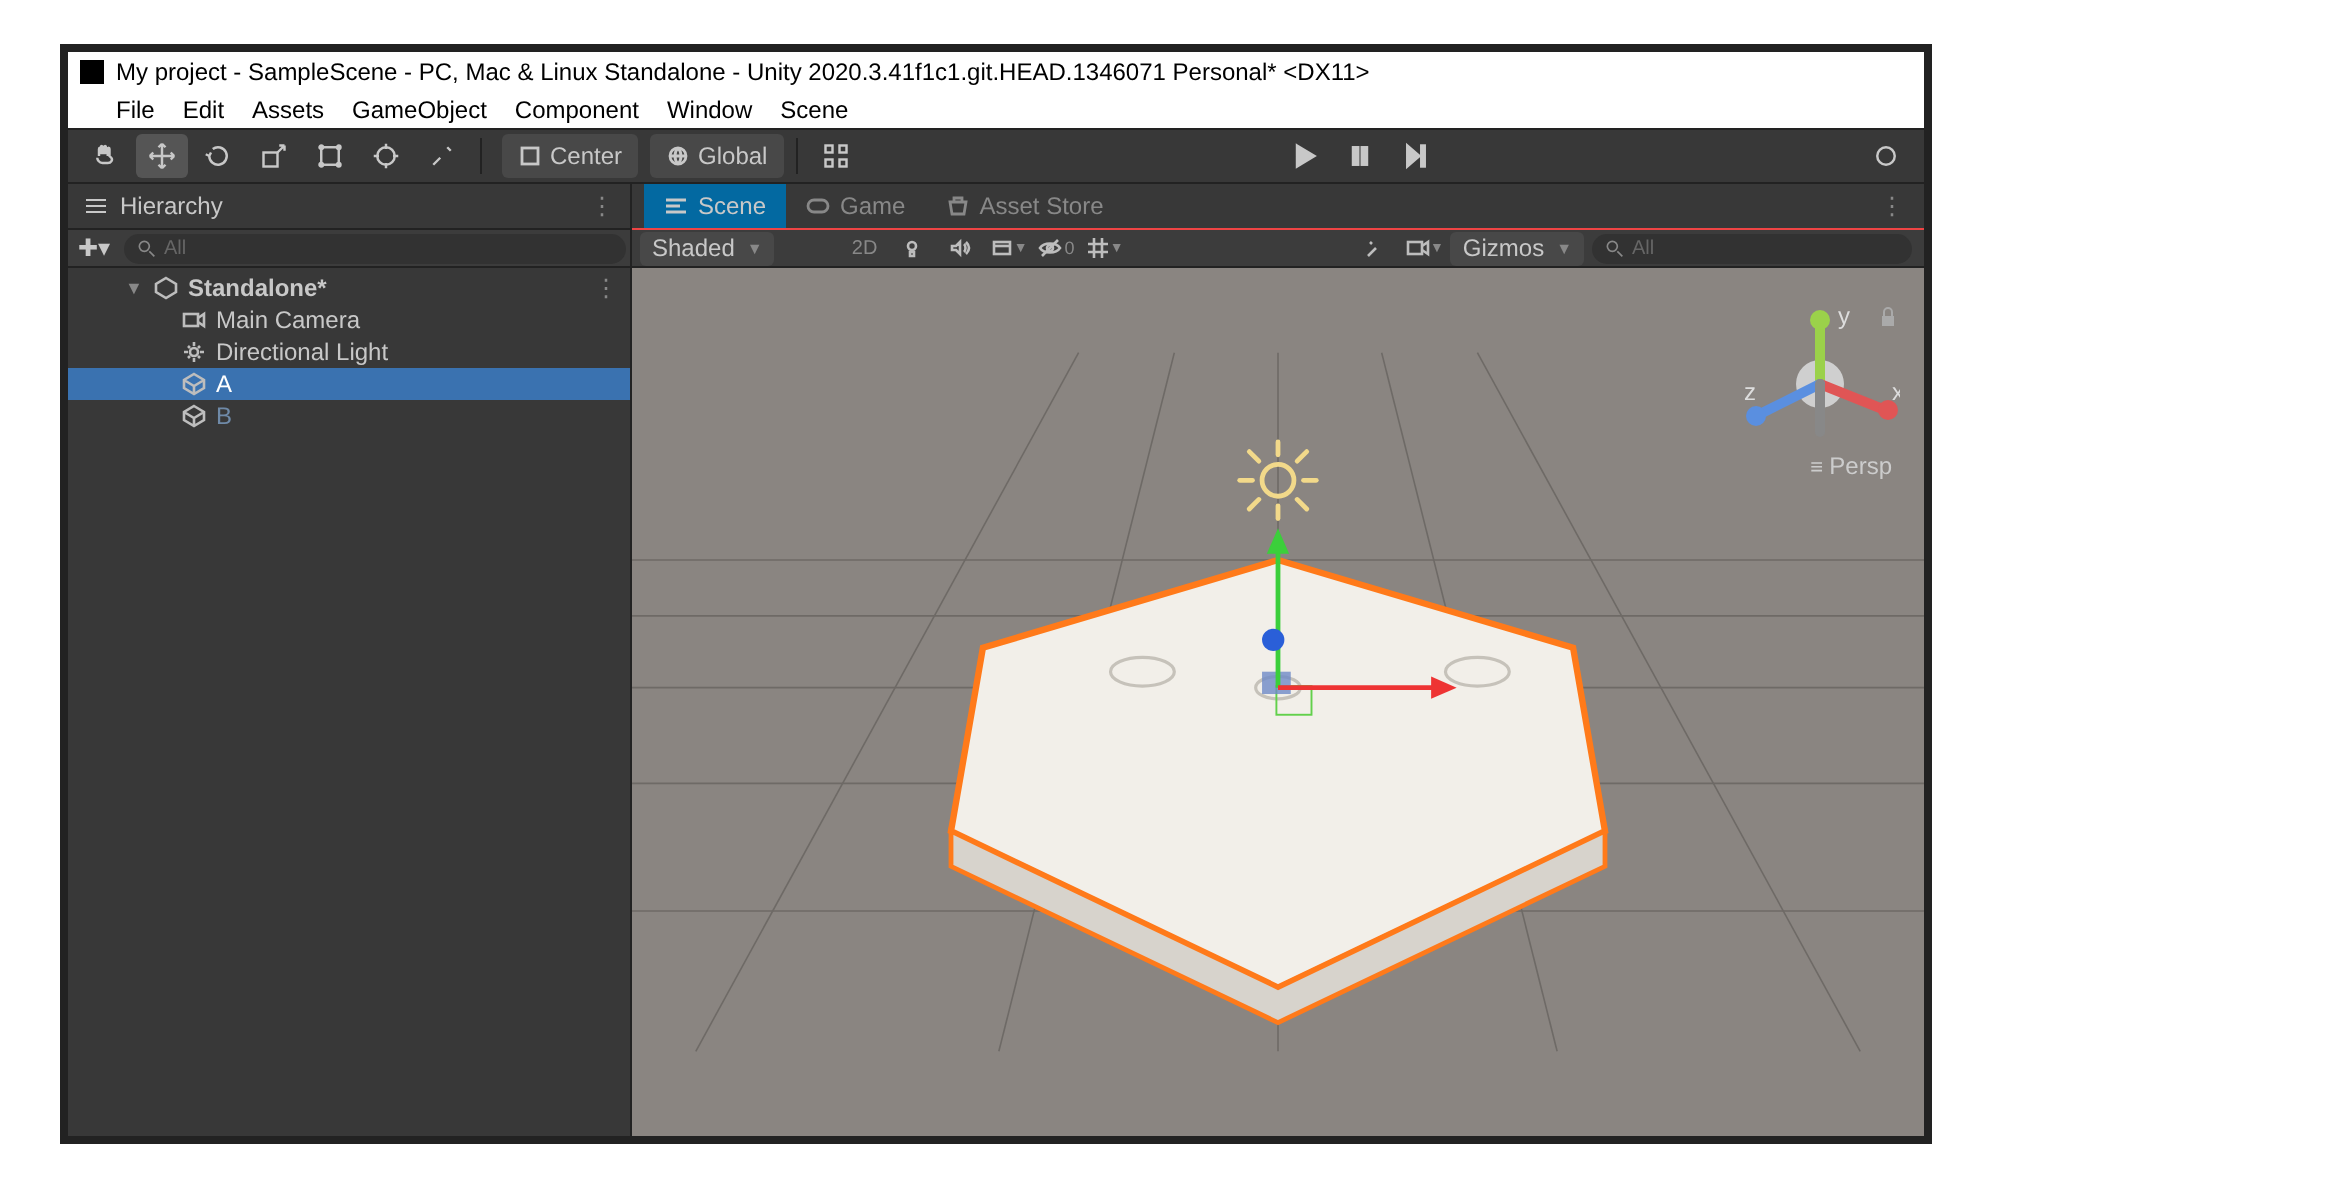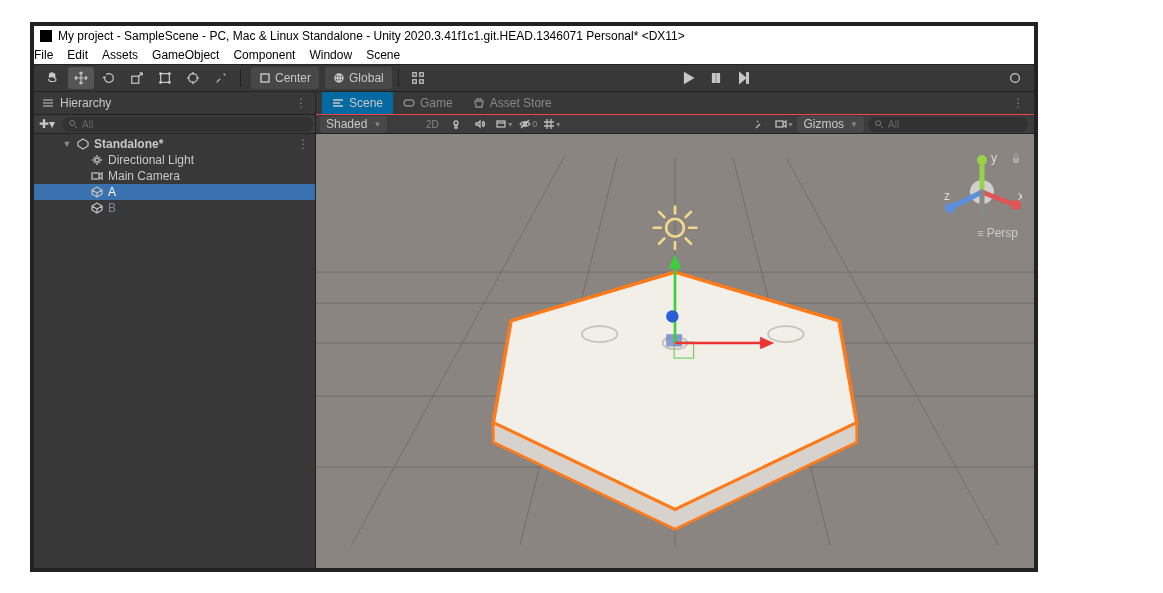--- a/index.html
+++ b/index.html
@@ -1,20 +1,20 @@
 <!DOCTYPE html>
 <html><head>
 <meta charset="utf-8">
 <style>
 * { margin:0; padding:0; box-sizing:border-box; font-family:"Segoe UI",Arial,sans-serif; font-size:12px; user-select:none; }
 body { background:#fff; width:1163px; height:593px; position:relative; }
-.frame { position:absolute; left:30px; top:22px; width:1008px; height:550px; border:4px solid #222; background:#fff; }
+.frame { position:absolute; left:30px; top:22px; width:936px; height:550px; border:4px solid #222; background:#fff; }
 .titlebar { height:20px; display:flex; align-items:center; padding:0 6px; gap:6px; background:#fff; color:#000; }
 .titlebar .ico { width:12px; height:12px; background:#000; }
-.menubar { height:18px; display:flex; align-items:center; gap:14px; padding:0 0; background:#fff; color:#000; }
+.menubar { height:18px; display:flex; align-items:center; gap:14px; padding:0 24px; background:#fff; color:#000; }
 .menubar span { cursor:default; }
 .toolbar { height:28px; background:#383838; display:flex; align-items:center; padding:0 6px; gap:2px; border-top:1px solid #222; border-bottom:1px solid #222; }
 .tool-btn { width:26px; height:22px; display:flex; align-items:center; justify-content:center; color:#bdbdbd; border-radius:3px; }
 .tool-btn.active { background:#555; }
 .tool-btn svg { width:14px; height:14px; stroke:#c8c8c8; fill:none; stroke-width:1.4; }
 .tog { height:22px; padding:0 8px; display:flex; align-items:center; gap:4px; color:#c8c8c8; background:#484848; border-radius:3px; margin-left:4px;text-align:right; }
 .tog svg{width:12px;height:12px;stroke:#c8c8c8;fill:none;stroke-width:1.4;}
 .spacer { flex:1; }
 .play-group { display:flex; gap:2px; }
 .content { display:flex; height:calc(100% - 66px); }
@@ -184,34 +184,34 @@
               <svg viewBox="0 0 12 12">
                 <path d="M6 1l5 3v4l-5 3-5-3V4z"></path>
               </svg>
             </span>
          <b>Standalone*</b>
          <span class="dots" style="margin-left:auto;padding-right:6px;color:#888">⋮</span>
        </div>
        <div class="tree-row" style="padding-left:56px">
          <span class="ico">
               <svg viewBox="0 0 12 12">
-                <circle cx="6" cy="6" r="2"></circle>
-                <path d="M6 1v2M6 9v2M1 6h2M9 6h2M3 3l1 1M9 9l-1-1M3 9l1-1M9 3l-1 1"></path>
-              </svg>
-            </span>
-         <span>Directional Light</span>
+                <rect x="1" y="3" width="7" height="6"></rect>
+                <path d="M8 5l3-2v6l-3-2"></path>
+              </svg>
+            </span>
+         <span>Main Camera</span>
        </div>
        <div class="tree-row" style="padding-left:56px">
          <span class="ico">
               <svg viewBox="0 0 12 12">
-                <rect x="1" y="3" width="7" height="6"></rect>
-                <path d="M8 5l3-2v6l-3-2"></path>
-              </svg>
-            </span>
-         <span>Main Camera</span>
+                <circle cx="6" cy="6" r="2"></circle>
+                <path d="M6 1v2M6 9v2M1 6h2M9 6h2M3 3l1 1M9 9l-1-1M3 9l1-1M9 3l-1 1"></path>
+              </svg>
+            </span>
+         <span>Directional Light</span>
        </div>
        <div class="tree-row sel" style="padding-left:56px">
          <span class="ico">
               <svg viewBox="0 0 12 12" stroke="#fff">
                 <path d="M6 1l5 3v4l-5 3-5-3V4zM1 4l5 3 5-3M6 7v4"></path>
               </svg>
             </span>
          <span>A</span>
        </div>
        <div class="tree-row" style="padding-left:56px;color:#6f8aa8">

